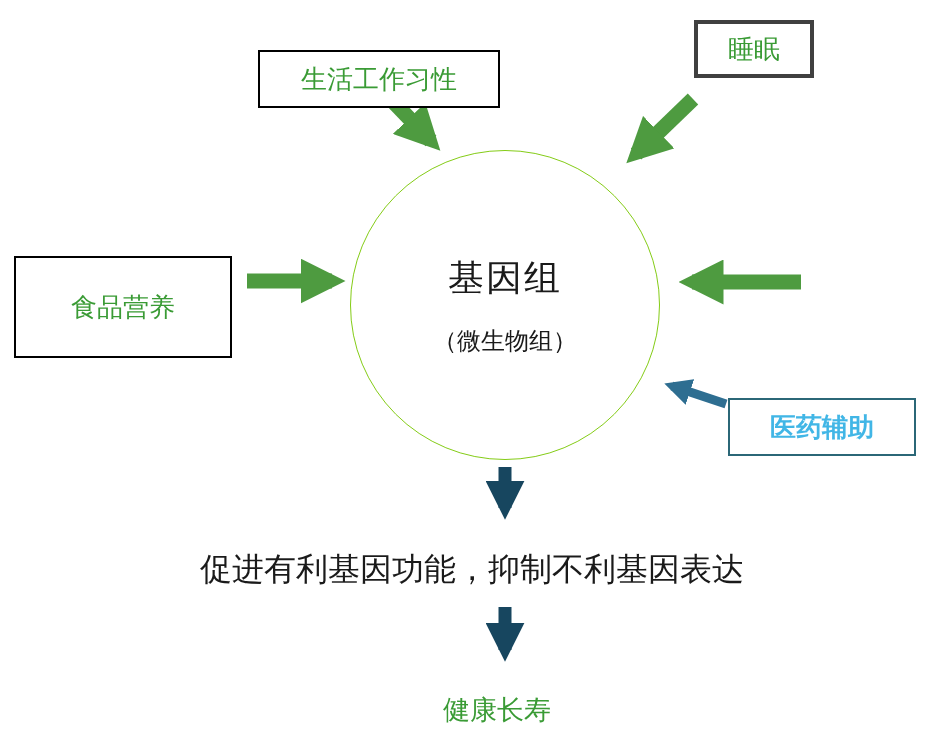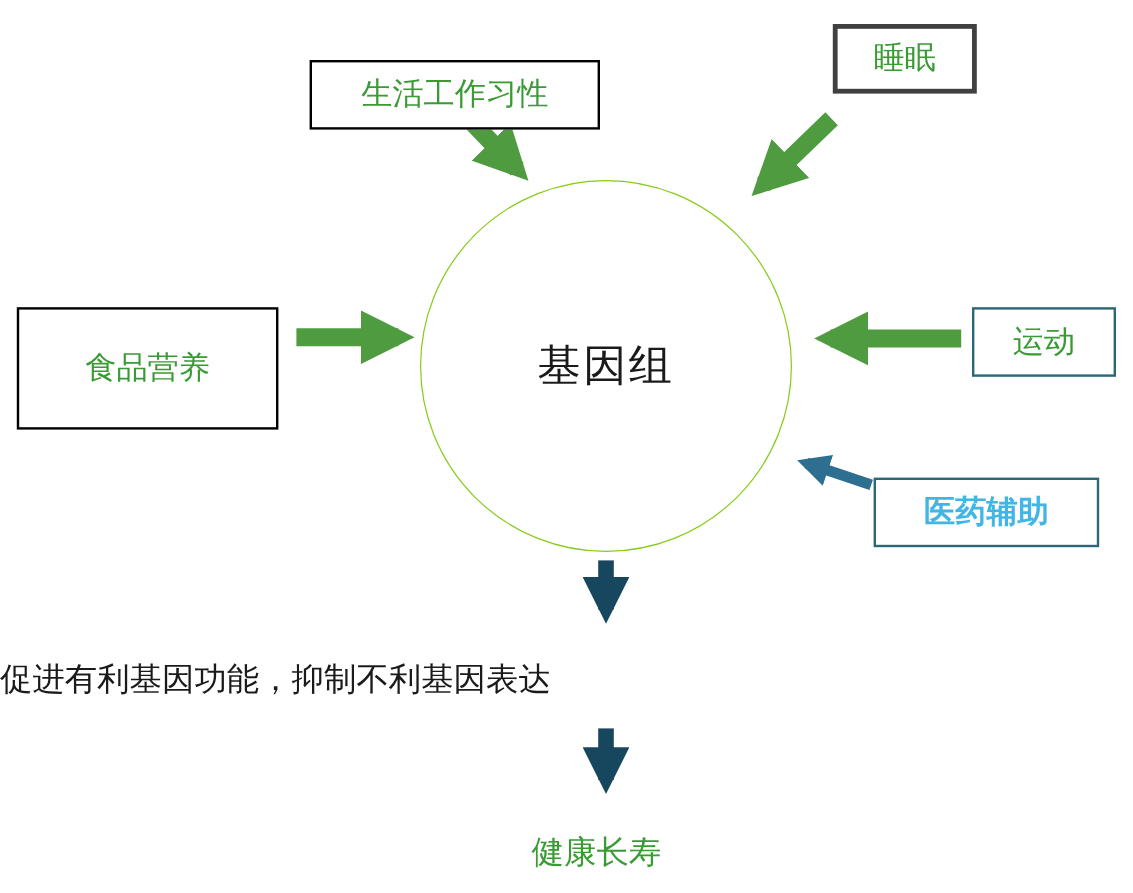--- a/index.html
+++ b/index.html
@@ -36,21 +36,21 @@
     border:1px solid #84cc16;border-radius:50%;
     box-sizing:border-box;
     display:flex;flex-direction:column;align-items:center;justify-content:center;
     background:#ffffff;
   }
   #genome-title{font-size:36px;color:#1a1a1a;letter-spacing:2px;}
   #genome-subtitle{font-size:24px;color:#1a1a1a;margin-top:22px;}
 
   #statement{
     position:absolute;left:0;top:548px;width:944px;
-    text-align:left;font-size:27px;color:#1a1a1a;
+    text-align:center;font-size:32px;color:#1a1a1a;
   }
   #result{
     position:absolute;left:0;top:692px;width:944px;
     text-align:center;font-size:27px;color:#3a9b35;padding-left:25px;
   }
 
   #arrows{position:absolute;left:0;top:0;width:944px;height:744px;pointer-events:none;}
 </style>
 </head>
 <body>
@@ -84,29 +84,27 @@
   </div>
 
   <div class="box green-border" id="node-sleep">
     <span class="lbl green-text">睡眠</span>
   </div>
 
   <div class="box black-border" id="node-nutrition">
     <span class="lbl green-text">食品营养</span>
   </div>
 
-  <div class="box teal-border" id="node-exercise">
-    <span class="lbl green-text">运动</span>
-  </div>
 
   <div class="box teal-border" id="node-medicine">
     <span class="lbl blue-text">医药辅助</span>
   </div>
 
   <div id="genome-circle">
     <div id="genome-title">基因组</div>
+    <div id="genome-subtitle">（微生物组）</div>
   </div>
 
   <div id="statement">促进有利基因功能，抑制不利基因表达</div>
 
   <div id="result">健康长寿</div>
 
 </div>
 
 </body></html>

